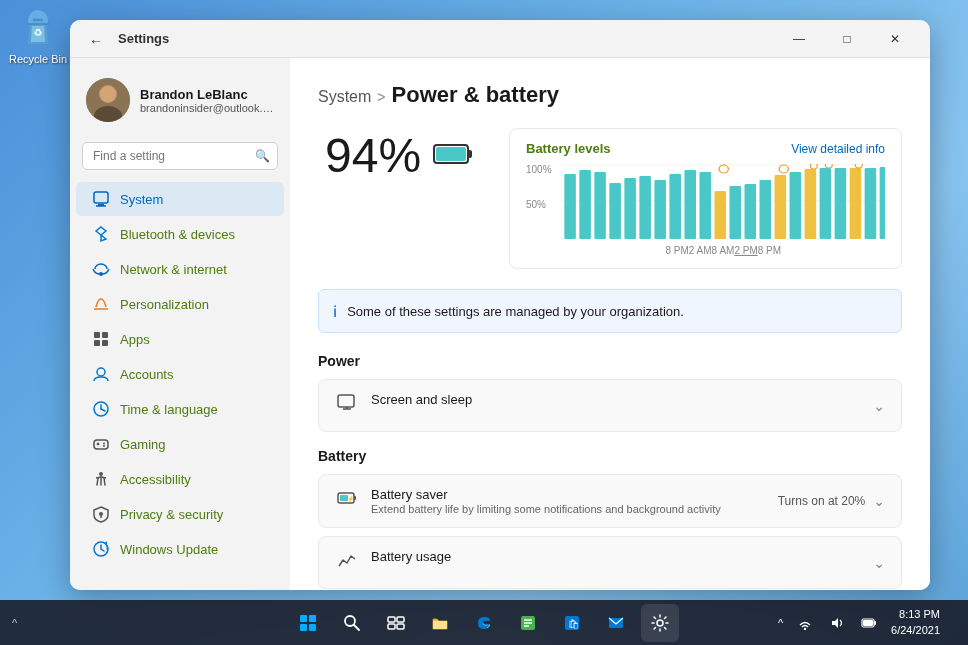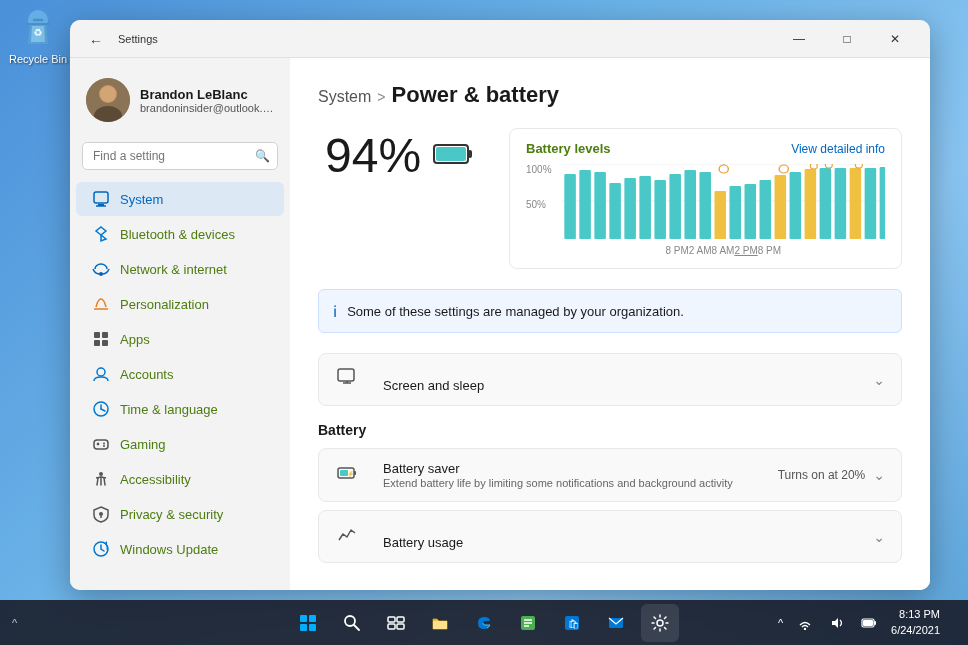--- a/index.html
+++ b/index.html
@@ -84,23 +84,23 @@
       border: none;
       background: transparent;
       cursor: pointer;
       display: flex;
       align-items: center;
       justify-content: center;
       font-size: 14px;
       color: #333;
     }
     .title-text {
-      font-size: 11px;
+      font-size: 13px;
       color: #333;
-      font-weight: 400;
+      font-weight: 700;
     }
     .window-controls {
       display: flex;
       gap: 2px;
     }
     .win-btn {
       width: 46px;
       height: 32px;
       border: none;
       background: transparent;
@@ -340,22 +340,22 @@
       justify-content: space-between;
       background: #f9f9f9;
       border: 1px solid #e8e8e8;
       border-radius: 8px;
       padding: 12px 16px;
       margin-bottom: 8px;
       cursor: pointer;
     }
     .setting-row-left {
       display: flex;
-      align-items: flex-end;
-      gap: 24px;
+      align-items: flex-start;
+      gap: 12px;
     }
     .setting-row-icon {
       font-size: 20px;
       color: #555;
       width: 24px;
       text-align: center;
     }
     .setting-row-text .row-title {
       font-size: 13px;
       font-weight: 500;
@@ -699,20 +699,21 @@
             </div>
           </div>
         </div>
 
         <div class="info-banner">
           <span class="info-icon">ℹ</span>
           <span>Some of these settings are managed by your organization.</span>
         </div>
 
         <div>
+          <div class="section-title">Power</div>
           <div class="setting-row">
             <div class="setting-row-left">
               <span class="setting-row-icon">
                 <svg width="22" height="22" viewBox="0 0 22 22">
                   <rect x="2" y="3" width="16" height="12" rx="2" fill="none" stroke="#555" stroke-width="1.5"></rect>
                   <line x1="7" y1="17" x2="15" y2="17" stroke="#555" stroke-width="1.5"></line>
                   <line x1="11" y1="15" x2="11" y2="17" stroke="#555" stroke-width="1.5"></line>
                 </svg>
               </span>
               <div class="setting-row-text">

